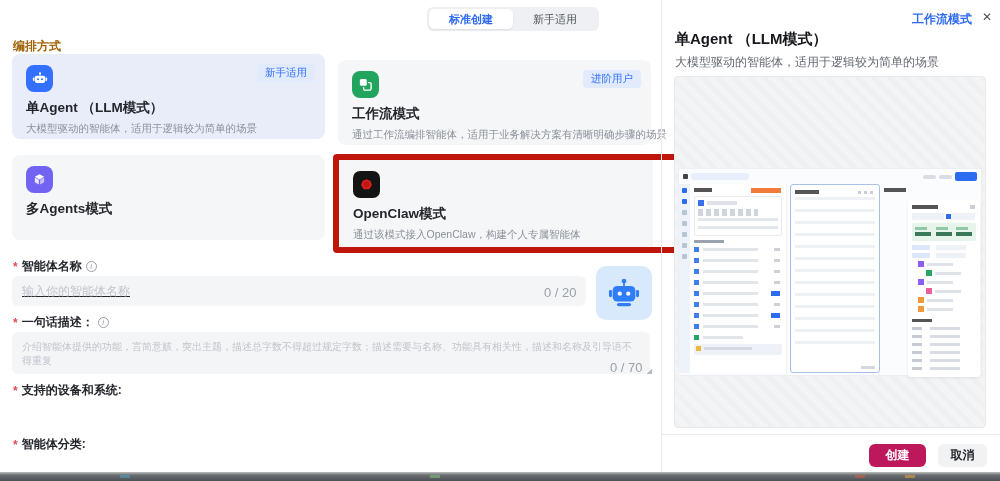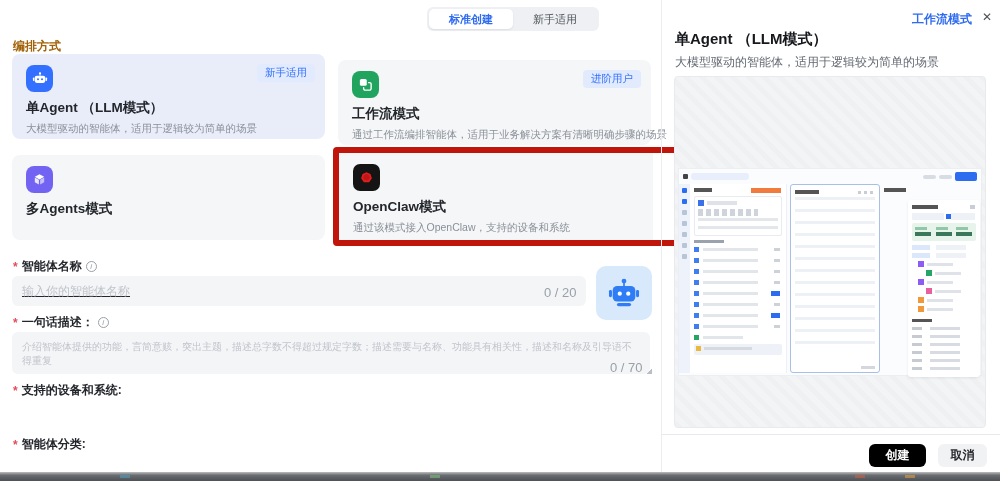--- a/index.html
+++ b/index.html
@@ -24,21 +24,21 @@
   .sec-label { position:absolute; left:13px; top:38px; font-size:12px; color:#a16207;
     font-weight:700; }
 
   .card { position:absolute; width:313px; height:85px; border-radius:8px;
     background:#f5f6f7; padding:11px 14px; cursor:pointer; }
   .card.sel { background:#e9edfa; }
   .c1 { left:12px; top:54px; }
   .c2 { left:338px; top:60px; }
   .c3 { left:12px; top:155px; }
 
-  .red-annot { position:absolute; left:333px; top:147px; width:360px; height:99px;
+  .red-annot { position:absolute; left:333px; top:154px; width:360px; height:99px;
     border:6px solid #bf150a; border-radius:4px; }
   .red-annot .card { position:absolute; left:0; top:0; width:314px; height:87px;
     border-radius:0; }
 
   .cicon { width:27px; height:27px; border-radius:8px; display:flex;
     align-items:center; justify-content:center; }
   .cicon.blue   { background:#3370ff; }
   .cicon.green  { background:#21a45d; }
   .cicon.purple { background:#7263f2; }
   .cicon.black  { background:#141414; border-radius:7px; }
@@ -177,21 +177,21 @@
   .pc-sec { width:20px; height:3px; background:#555; margin:5px 0 3px; }
   .kv { height:8px; background:
     linear-gradient(#c6cbd2,#c6cbd2) 0 2px/10px 3px no-repeat,
     linear-gradient(#d8dce2,#d8dce2) 18px 2px/30px 3px no-repeat; }
 
   
   .hsep { position:absolute; left:662px; top:434px; width:338px; height:1px;
     background:#e8eaed; }
   .btn { position:absolute; top:444px; height:23px; border:none; border-radius:6px;
     font-size:12px; font-weight:700; cursor:pointer; font-family:inherit; }
-  .btn-create { left:869px; width:57px; background:#000000; color:#fff; }
+  .btn-create { left:869px; width:57px; background:#be185d; color:#fff; }
   .btn-cancel { left:938px; width:49px; background:#f1f2f4; color:#26292e; }
 
   .strip { position:absolute; left:0; top:472px; width:1000px; height:9px;
     background:linear-gradient(#bdbdbd,#6a6d71 35%,#4d5054); }
   .strip i { position:absolute; top:3px; height:3px; width:10px; opacity:.55; }
 </style>
 </head>
 <body>
 
 <div class="stage">
@@ -248,21 +248,21 @@
 
   <div class="red-annot">
     <div class="card">
       <div class="cicon black">
         <svg width="17" height="17" viewBox="0 0 24 24">
           <polygon points="12,4.5 17.6,7.2 19.6,13 15.8,18.6 8.2,18.6 4.4,13 6.4,7.2" fill="#e01e1e"></polygon>
           <polygon points="12,7 15.6,8.8 16.8,12.6 14.4,16 9.6,16 7.2,12.6 8.4,8.8" fill="#a31010" opacity=".55"></polygon>
         </svg>
       </div>
       <div class="ctitle">OpenClaw模式</div>
-      <div class="cdesc">通过该模式接入OpenClaw，支持的设备和系统</div>
+      <div class="cdesc">通过该模式接入OpenClaw，构建个人专属智能体</div>
     </div>
   </div>
 
   <div class="flabel lbl-name">
     <span class="req">*</span>
     <span>智能体名称</span>
     <span class="info">i</span>
   </div>
   <input class="tin name-input" placeholder="输入你的智能体名称" style="">
   <span class="counter cnt-name">0 / 20</span>

